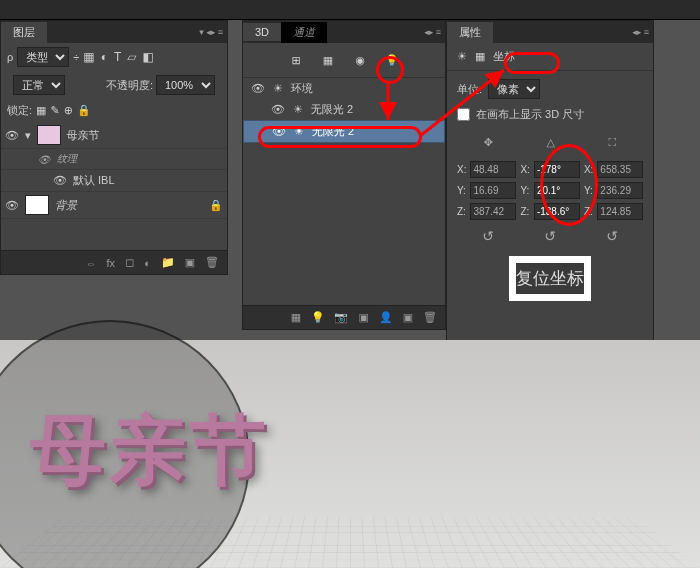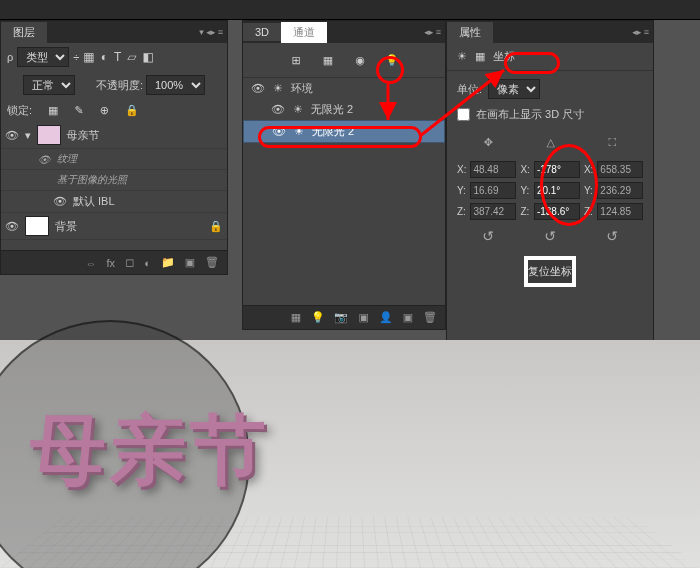--- a/index.html
+++ b/index.html
@@ -1,31 +1,31 @@
 <!DOCTYPE html>
 <html><head>
 <meta charset="utf-8">
 <style>
 * { margin: 0; padding: 0; box-sizing: border-box; font-family: "Microsoft YaHei", Arial, sans-serif; }
 body { background: #535353; color: #ccc; font-size: 11px; width: 700px; height: 568px; position: relative; overflow: hidden; }
 .ruler-h { position: absolute; top: 0; left: 0; right: 0; height: 20px; background: #2a2a2a; border-bottom: 1px solid #000; }
 .panel { position: absolute; background: #434343; border: 1px solid #222; }
 .panel-tabs { display: flex; background: #2a2a2a; height: 22px; align-items: center; }
 .panel-tabs .tab { padding: 3px 12px; background: #434343; color: #ddd; }
-.panel-tabs .tab.inactive { background: #ffffff; color: #888; }
+.panel-tabs .tab.inactive { background: #000000; color: #888; font-style: italic; }
 .panel-top-icons { margin-left: auto; margin-right: 4px; color: #999; font-size: 9px; }
 
 
 .layers { left: 0; top: 20px; width: 228px; height: 255px; }
 .layer-controls { padding: 4px 6px; display: flex; align-items: center; gap: 4px; }
 .dropdown { background: #333; border: 1px solid #222; color: #ddd; padding: 2px 4px; font-size: 11px; }
 .icon-row { display: flex; gap: 6px; color: #ccc; font-size: 12px; }
 .icon-row span { cursor: pointer; }
-.opacity-row { display: flex; align-items: center; justify-content: space-between; padding: 4px 22px; }
-.lock-row { display: flex; align-items: center; padding: 4px 6px; gap: 16px; }
+.opacity-row { display: flex; align-items: center; justify-content: space-between; padding: 4px 12px; }
+.lock-row { display: flex; align-items: center; padding: 4px 6px; gap: 4px; }
 .layer-list { background: #434343; }
 .layer { display: flex; align-items: center; padding: 3px 4px; border-bottom: 1px solid #3a3a3a; gap: 6px; }
 .layer .eye { width: 14px; text-align: center; }
 .layer .thumb { width: 24px; height: 20px; background: #666; border: 1px solid #222; }
 .layer.sub { padding-left: 36px; font-style: italic; color: #aaa; font-size: 10px; }
 .layer.subsub { padding-left: 52px; }
 .panel-bottom { position: absolute; bottom: 0; left: 0; right: 0; height: 24px; background: #2f2f2f; border-top: 1px solid #222; display: flex; align-items: center; justify-content: flex-end; gap: 10px; padding: 0 8px; color: #999; }
 
 
 .panel3d { left: 234px; top: 20px; width: 204px; height: 310px; margin-left: 8px; }
@@ -39,21 +39,21 @@
 .props { left: 446px; top: 20px; width: 208px; height: 370px; }
 .props-icons { display: flex; gap: 8px; padding: 6px 10px; border-bottom: 1px solid #333; align-items: center; }
 .props-body { padding: 8px 10px; }
 .prop-row { display: flex; align-items: center; gap: 6px; margin-bottom: 8px; }
 .prop-row label { color: #ccc; }
 .coord-icons { display: flex; justify-content: space-around; padding: 6px 0; color: #aaa; margin-bottom: 6px; }
 .coord-grid { display: grid; grid-template-columns: auto 46px auto 46px auto 46px; gap: 4px; align-items: center; font-size: 10px; }
 .coord-grid input { width: 46px; background: #333; border: 1px solid #222; color: #aaa; font-size: 10px; padding: 2px; }
 .coord-grid input.hl { color: #fff; }
 .reset-icons { display: flex; justify-content: space-around; padding: 8px 0; color: #aaa; font-size: 14px; }
-.btn { display: block; margin: 4px auto; background: #3a3a3a; border: 4px solid #ffffff; color: #ddd; padding: 4px 0; font-size: 11px; cursor: pointer; }
+.btn { display: block; margin: 4px auto; background: #3a3a3a; border: 7px solid #ffffff; color: #ddd; padding: 4px 0; font-size: 17px; cursor: pointer; }
 
 
 .viewport { position: absolute; left: 0; top: 340px; width: 700px; height: 228px; background: linear-gradient(#c8c7c5, #e0e0df); }
 .floor { position: absolute; bottom: 0; left: 0; right: 0; height: 110px; background: repeating-linear-gradient(90deg, rgba(0,0,0,0.05) 0 1px, transparent 1px 14px), repeating-linear-gradient(0deg, rgba(0,0,0,0.05) 0 1px, transparent 1px 14px); transform: perspective(400px) rotateX(55deg); transform-origin: bottom; }
 .text3d { position: absolute; left: 30px; top: 60px; font-size: 76px; font-weight: 700; color: #b77a9e; text-shadow: 3px 3px 0 #8d5c79, 6px 6px 10px rgba(0,0,0,0.4); letter-spacing: 4px; }
 .circle-overlay { position: absolute; left: -30px; top: -20px; width: 280px; height: 280px; border-radius: 50%; background: rgba(60,60,60,0.35); border: 2px solid rgba(0,0,0,0.5); }
 .watermark { position: absolute; right: 40px; bottom: 90px; color: #ff0080; font-weight: bold; font-style: italic; font-size: 22px; text-shadow: 1px 1px #fff; }
 
 
 .anno { position: absolute; border: 3px solid red; pointer-events: none; }
@@ -100,32 +100,28 @@
     <div class="layer">
       <span class="eye">👁</span>
       <span>▾</span>
       <span class="thumb" style="background:#e8c8e0"></span>
       <span>母亲节</span>
     </div>
     <div class="layer sub">
       <span class="eye">👁</span>
       <span>纹理</span>
     </div>
-    <div class="layer sub">
-      <span style="width:14px"></span>
-      <span>基于图像的光照</span>
-    </div>
     <div class="layer subsub">
       <span class="eye">👁</span>
       <span>默认 IBL</span>
     </div>
     <div class="layer">
       <span class="eye">👁</span>
       <span class="thumb" style="background:#fff"></span>
-      <span style="">背景</span>
+      <span style="font-style:italic">背景</span>
       <span style="margin-left:auto">🔒</span>
     </div>
   </div>
   <div class="panel-bottom">
     <span>⇔</span>
     <span>fx</span>
     <span>◻</span>
     <span>◐</span>
     <span>📁</span>
     <span>▣</span>

